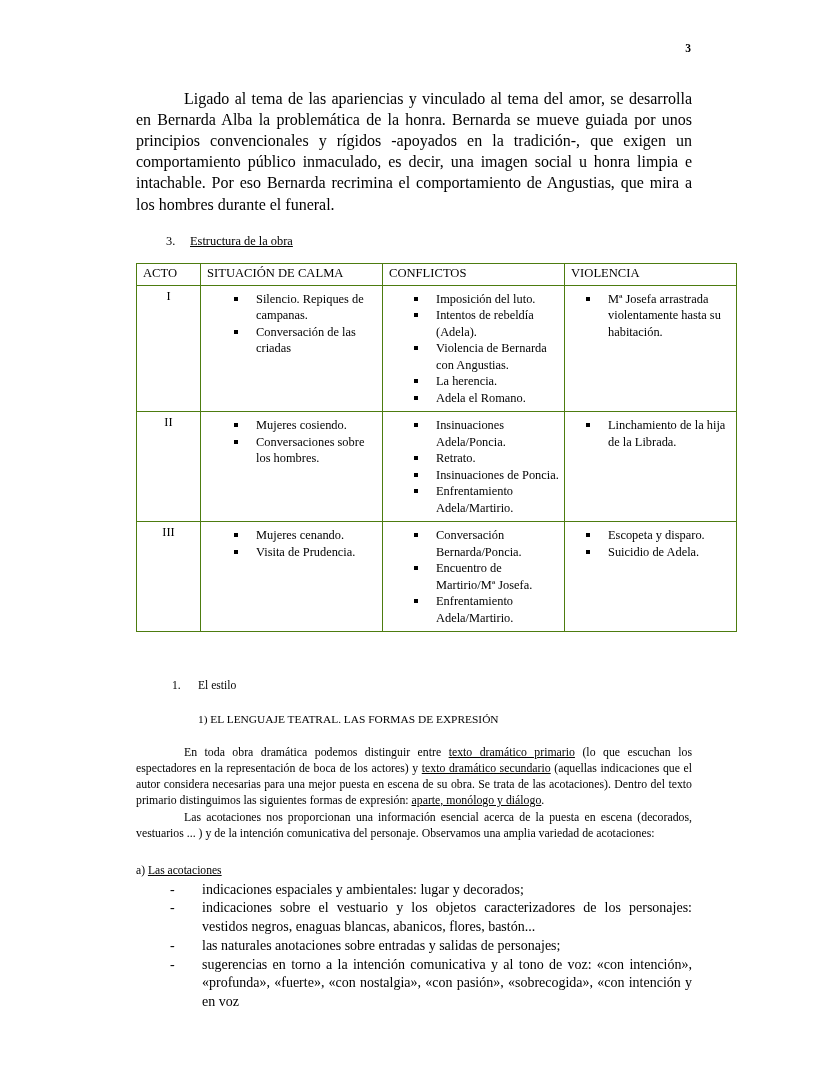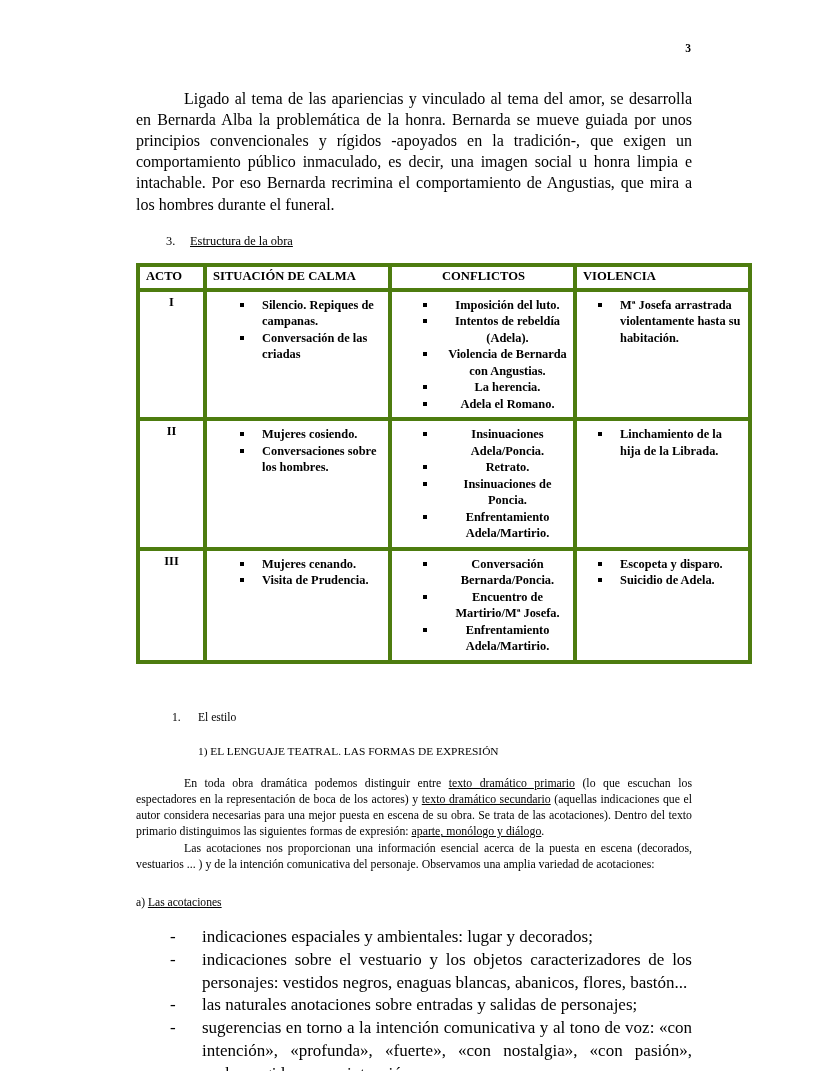--- a/index.html
+++ b/index.html
@@ -59,36 +59,36 @@
   }
   .u { text-decoration: underline; }
 
   table.structure {
     border-collapse: collapse;
     width: 556px;
     margin-top: 14px;
     table-layout: fixed;
   }
   table.structure td, table.structure th {
-    border: 4px solid #4d7c0f;
+    border: 1px solid #4d7c0f;
     vertical-align: top;
     padding: 0;
-    font-weight: bold;
+    font-weight: normal;
   }
   table.structure thead td {
     font-size: 12.6px;
     line-height: 1.25;
     padding: 2px 4px 3px 6px;
   }
   table.structure tbody td {
     padding: 3px 3px 5px 3px;
   }
   td.col-acto { width: 53px; }
   td.col-calma { width: 171px; }
-  td.col-conf  { width: 171px; text-align: center; }
+  td.col-conf  { width: 171px; }
   td.col-viol  { width: 161px; }
 
   td.acto-cell {
     text-align: center;
     font-size: 12.4px;
     padding-top: 5px;
   }
   ul.cellist {
     list-style: none;
     margin: 2px 0 0 0;
@@ -143,23 +143,23 @@
     text-align: justify;
     text-indent: 48px;
   }
   .list-head {
     margin: 22px 0 0 0;
     font-size: 11.6px;
     line-height: 1.3;
   }
   ul.dashlist {
     list-style: none;
-    margin: 16px 0 0 0;
+    margin: 2px 0 0 0;
     padding: 0 0 0 34px;
-    font-size: 17px;
+    font-size: 14px;
     line-height: 1.34;
   }
   ul.dashlist li {
     position: relative;
     padding-left: 32px;
     text-align: justify;
     margin-bottom: 0;
   }
   ul.dashlist li:before {
     content: "-";

